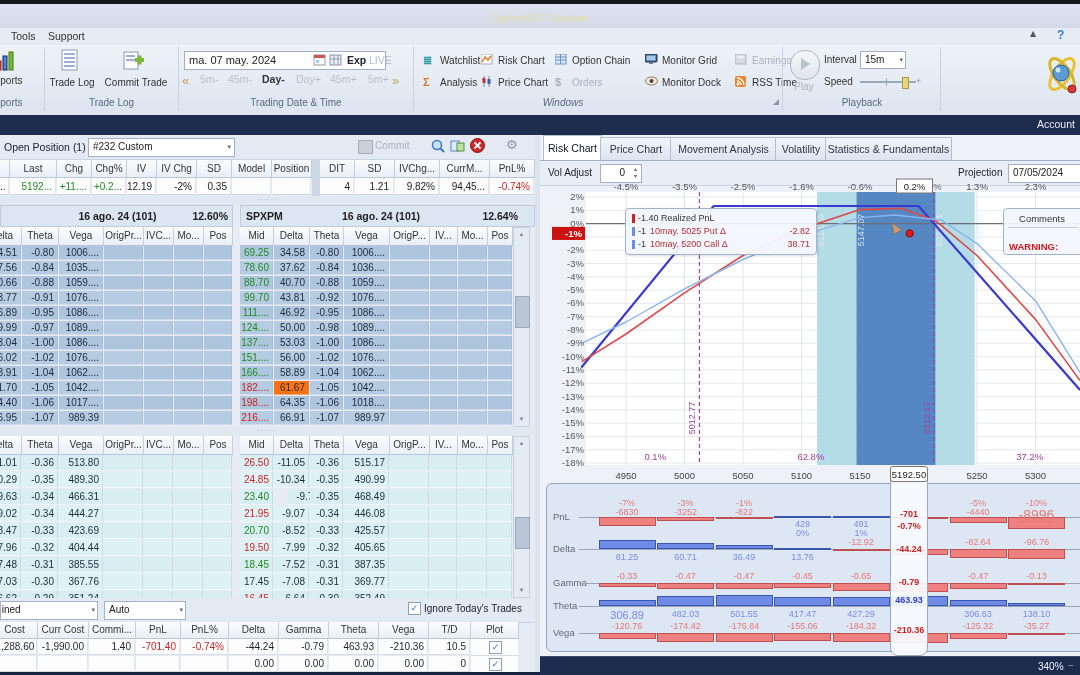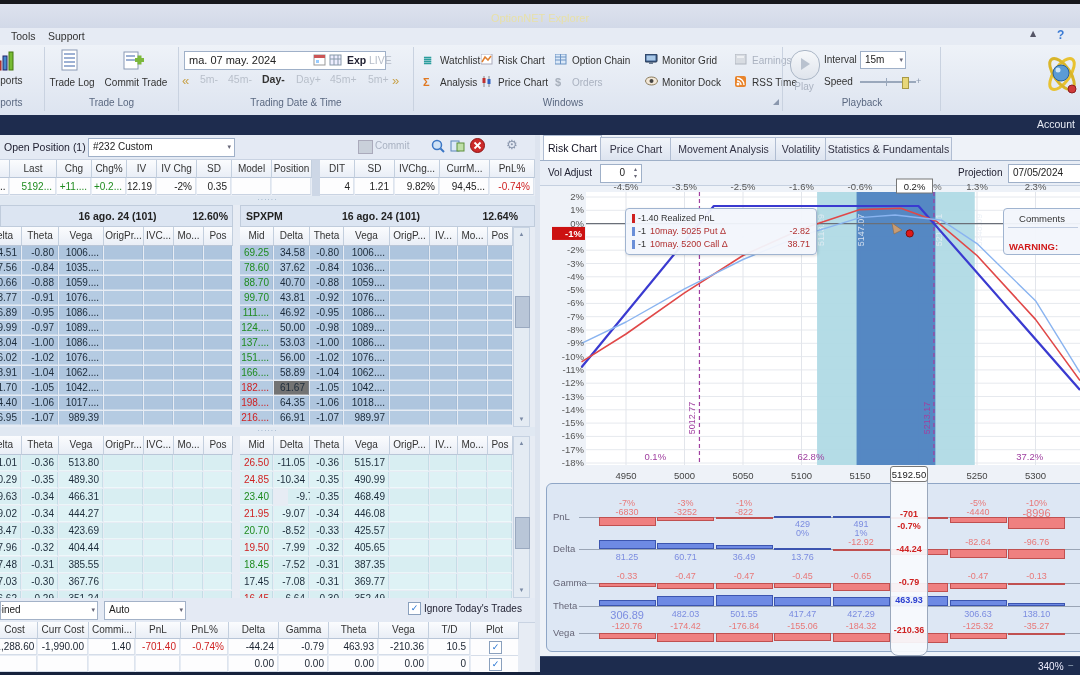--- a/index.html
+++ b/index.html
@@ -202,21 +202,21 @@
               <svg width="11" height="11">
                 <rect x="0" y="0" width="11" height="11" rx="2" fill="#e8842c"></rect>
                 <circle cx="3" cy="8" r="1.5" fill="#fff"></circle>
                 <path d="M2 5 a4 4 0 0 1 4 4" stroke="#fff" stroke-width="1.4" fill="none"></path>
                 <path d="M2 2 a7 7 0 0 1 7 7" stroke="#fff" stroke-width="1.4" fill="none"></path>
               </svg>
             </div>
             <div style="position: absolute; left: 17px; top: 2px; white-space: nowrap; color: rgb(51, 51, 51);">RSS Time</div>
           </div>
         </div>
-      <div class="gcap" style="left:0;width:296px;">Windows</div>
+      <div class="gcap" style="left:0;width:296px;font-style:italic;">Windows</div>
       <div class="abs" style="left:358px;top:54px;width:0;height:0;border-left:6px solid transparent;border-bottom:6px solid #8a97ad;"></div>
     </div>
     <div class="gsep" style="left:782px;"></div>
 
     <div class="abs" style="left:784px;top:0;width:156px;height:68px;">
       <div class="abs" style="left:6px;top:5px;width:28px;height:28px;border-radius:14px;background:linear-gradient(#f6f8fa,#dfe4ec);border:1.5px solid #aab6c6;">
         <div class="abs" style="left:10px;top:7px;width:0;height:0;border-top:6px solid transparent;border-bottom:6px solid transparent;border-left:9px solid #b9c2cf;"></div>
       </div>
       <div class="abs rbtn dis" style="left:6px;top:36px;width:28px;text-align:center;">Play</div>
       <div class="abs rbtn" style="left:40px;top:9px;">Interval</div>
@@ -486,21 +486,21 @@
       <div style="position: absolute; left: 488px; top: 216px; width: 24px; height: 14px; line-height: 14px; background: rgb(181, 203, 226); border-right: 1px solid rgba(140, 165, 195, 0.25); border-bottom: 1px solid rgba(255, 255, 255, 0.35); text-align: right; padding-right: 3px; box-sizing: border-box; overflow: hidden; color: rgb(28, 43, 58);"></div>
       <div style="position: absolute; left: 240px; top: 231px; width: 33px; height: 14px; line-height: 14px; background: rgb(174, 197, 222); border-right: 1px solid rgba(140, 165, 195, 0.25); border-bottom: 1px solid rgba(255, 255, 255, 0.35); text-align: right; padding-right: 3px; box-sizing: border-box; overflow: hidden; color: rgb(31, 139, 31);">166....</div>
       <div style="position: absolute; left: 274px; top: 231px; width: 35px; height: 14px; line-height: 14px; background: rgb(174, 197, 222); border-right: 1px solid rgba(140, 165, 195, 0.25); border-bottom: 1px solid rgba(255, 255, 255, 0.35); text-align: right; padding-right: 3px; box-sizing: border-box; overflow: hidden; color: rgb(28, 43, 58);">58.89</div>
       <div style="position: absolute; left: 310px; top: 231px; width: 33px; height: 14px; line-height: 14px; background: rgb(174, 197, 222); border-right: 1px solid rgba(140, 165, 195, 0.25); border-bottom: 1px solid rgba(255, 255, 255, 0.35); text-align: right; padding-right: 3px; box-sizing: border-box; overflow: hidden; color: rgb(28, 43, 58);">-1.04</div>
       <div style="position: absolute; left: 344px; top: 231px; width: 45px; height: 14px; line-height: 14px; background: rgb(174, 197, 222); border-right: 1px solid rgba(140, 165, 195, 0.25); border-bottom: 1px solid rgba(255, 255, 255, 0.35); text-align: right; padding-right: 3px; box-sizing: border-box; overflow: hidden; color: rgb(28, 43, 58);">1062....</div>
       <div style="position: absolute; left: 390px; top: 231px; width: 39px; height: 14px; line-height: 14px; background: rgb(174, 197, 222); border-right: 1px solid rgba(140, 165, 195, 0.25); border-bottom: 1px solid rgba(255, 255, 255, 0.35); text-align: right; padding-right: 3px; box-sizing: border-box; overflow: hidden; color: rgb(28, 43, 58);"></div>
       <div style="position: absolute; left: 430px; top: 231px; width: 27px; height: 14px; line-height: 14px; background: rgb(174, 197, 222); border-right: 1px solid rgba(140, 165, 195, 0.25); border-bottom: 1px solid rgba(255, 255, 255, 0.35); text-align: right; padding-right: 3px; box-sizing: border-box; overflow: hidden; color: rgb(28, 43, 58);"></div>
       <div style="position: absolute; left: 458px; top: 231px; width: 29px; height: 14px; line-height: 14px; background: rgb(174, 197, 222); border-right: 1px solid rgba(140, 165, 195, 0.25); border-bottom: 1px solid rgba(255, 255, 255, 0.35); text-align: right; padding-right: 3px; box-sizing: border-box; overflow: hidden; color: rgb(28, 43, 58);"></div>
       <div style="position: absolute; left: 488px; top: 231px; width: 24px; height: 14px; line-height: 14px; background: rgb(174, 197, 222); border-right: 1px solid rgba(140, 165, 195, 0.25); border-bottom: 1px solid rgba(255, 255, 255, 0.35); text-align: right; padding-right: 3px; box-sizing: border-box; overflow: hidden; color: rgb(28, 43, 58);"></div>
       <div style="position: absolute; left: 240px; top: 246px; width: 33px; height: 14px; line-height: 14px; background: rgb(181, 203, 226); border-right: 1px solid rgba(140, 165, 195, 0.25); border-bottom: 1px solid rgba(255, 255, 255, 0.35); text-align: right; padding-right: 3px; box-sizing: border-box; overflow: hidden; color: rgb(207, 34, 34);">182....</div>
-      <div style="position: absolute; left: 274px; top: 246px; width: 35px; height: 14px; line-height: 14px; background: #737373; border-right: 1px solid rgba(140, 165, 195, 0.25); border-bottom: 1px solid rgba(255, 255, 255, 0.35); text-align: right; padding-right: 3px; box-sizing: border-box; overflow: hidden; color: rgb(28, 43, 58);">61.67</div>
+      <div style="position: absolute; left: 274px; top: 246px; width: 35px; height: 14px; line-height: 14px; background: #f97316; border-right: 1px solid rgba(140, 165, 195, 0.25); border-bottom: 1px solid rgba(255, 255, 255, 0.35); text-align: right; padding-right: 3px; box-sizing: border-box; overflow: hidden; color: rgb(28, 43, 58);">61.67</div>
       <div style="position: absolute; left: 310px; top: 246px; width: 33px; height: 14px; line-height: 14px; background: rgb(181, 203, 226); border-right: 1px solid rgba(140, 165, 195, 0.25); border-bottom: 1px solid rgba(255, 255, 255, 0.35); text-align: right; padding-right: 3px; box-sizing: border-box; overflow: hidden; color: rgb(28, 43, 58);">-1.05</div>
       <div style="position: absolute; left: 344px; top: 246px; width: 45px; height: 14px; line-height: 14px; background: rgb(181, 203, 226); border-right: 1px solid rgba(140, 165, 195, 0.25); border-bottom: 1px solid rgba(255, 255, 255, 0.35); text-align: right; padding-right: 3px; box-sizing: border-box; overflow: hidden; color: rgb(28, 43, 58);">1042....</div>
       <div style="position: absolute; left: 390px; top: 246px; width: 39px; height: 14px; line-height: 14px; background: rgb(181, 203, 226); border-right: 1px solid rgba(140, 165, 195, 0.25); border-bottom: 1px solid rgba(255, 255, 255, 0.35); text-align: right; padding-right: 3px; box-sizing: border-box; overflow: hidden; color: rgb(28, 43, 58);"></div>
       <div style="position: absolute; left: 430px; top: 246px; width: 27px; height: 14px; line-height: 14px; background: rgb(181, 203, 226); border-right: 1px solid rgba(140, 165, 195, 0.25); border-bottom: 1px solid rgba(255, 255, 255, 0.35); text-align: right; padding-right: 3px; box-sizing: border-box; overflow: hidden; color: rgb(28, 43, 58);"></div>
       <div style="position: absolute; left: 458px; top: 246px; width: 29px; height: 14px; line-height: 14px; background: rgb(181, 203, 226); border-right: 1px solid rgba(140, 165, 195, 0.25); border-bottom: 1px solid rgba(255, 255, 255, 0.35); text-align: right; padding-right: 3px; box-sizing: border-box; overflow: hidden; color: rgb(28, 43, 58);"></div>
       <div style="position: absolute; left: 488px; top: 246px; width: 24px; height: 14px; line-height: 14px; background: rgb(181, 203, 226); border-right: 1px solid rgba(140, 165, 195, 0.25); border-bottom: 1px solid rgba(255, 255, 255, 0.35); text-align: right; padding-right: 3px; box-sizing: border-box; overflow: hidden; color: rgb(28, 43, 58);"></div>
       <div style="position: absolute; left: 240px; top: 261px; width: 33px; height: 14px; line-height: 14px; background: rgb(174, 197, 222); border-right: 1px solid rgba(140, 165, 195, 0.25); border-bottom: 1px solid rgba(255, 255, 255, 0.35); text-align: right; padding-right: 3px; box-sizing: border-box; overflow: hidden; color: rgb(207, 34, 34);">198....</div>
       <div style="position: absolute; left: 274px; top: 261px; width: 35px; height: 14px; line-height: 14px; background: rgb(174, 197, 222); border-right: 1px solid rgba(140, 165, 195, 0.25); border-bottom: 1px solid rgba(255, 255, 255, 0.35); text-align: right; padding-right: 3px; box-sizing: border-box; overflow: hidden; color: rgb(28, 43, 58);">64.35</div>
       <div style="position: absolute; left: 310px; top: 261px; width: 33px; height: 14px; line-height: 14px; background: rgb(174, 197, 222); border-right: 1px solid rgba(140, 165, 195, 0.25); border-bottom: 1px solid rgba(255, 255, 255, 0.35); text-align: right; padding-right: 3px; box-sizing: border-box; overflow: hidden; color: rgb(28, 43, 58);">-1.06</div>
       <div style="position: absolute; left: 344px; top: 261px; width: 45px; height: 14px; line-height: 14px; background: rgb(174, 197, 222); border-right: 1px solid rgba(140, 165, 195, 0.25); border-bottom: 1px solid rgba(255, 255, 255, 0.35); text-align: right; padding-right: 3px; box-sizing: border-box; overflow: hidden; color: rgb(28, 43, 58);">1018....</div>
@@ -877,21 +877,21 @@
         <div style="position: absolute; left: 227.5px; top: 44px; width: 56px; text-align: center; color: rgb(123, 140, 224); font-size: 9px;">0%</div>
         <div style="position: absolute; left: 285.5px; top: 31.8px; width: 57px; height: 1.2px; background: rgb(110, 138, 228); border: 1px solid rgb(60, 85, 176); box-sizing: border-box;"></div>
         <div style="position: absolute; left: 286px; top: 35px; width: 56px; text-align: center; color: rgb(123, 140, 224); font-size: 9px;">491</div>
         <div style="position: absolute; left: 286px; top: 44px; width: 56px; text-align: center; color: rgb(123, 140, 224); font-size: 9px;">1%</div>
         <div style="position: absolute; left: 344px; top: 33px; width: 57px; height: 1.2px; background: rgb(239, 128, 128); border: 1px solid rgb(192, 80, 80); box-sizing: border-box;"></div>
         <div style="position: absolute; left: 402.5px; top: 33px; width: 57px; height: 5.8608px; background: rgb(239, 128, 128); border: 1px solid rgb(192, 80, 80); box-sizing: border-box;"></div>
         <div style="position: absolute; left: 403px; top: 14px; width: 56px; text-align: center; color: rgb(232, 120, 120); font-size: 9px;">-5%</div>
         <div style="position: absolute; left: 403px; top: 23px; width: 56px; text-align: center; color: rgb(232, 120, 120); font-size: 9px;">-4440</div>
         <div style="position: absolute; left: 461px; top: 33px; width: 57px; height: 11.8747px; background: rgb(239, 128, 128); border: 1px solid rgb(192, 80, 80); box-sizing: border-box;"></div>
         <div style="position: absolute; left: 461.5px; top: 14px; width: 56px; text-align: center; color: rgb(232, 120, 120); font-size: 9px;">-10%</div>
-        <div style="position: absolute; left: 461.5px; top: 23px; width: 56px; text-align: center; color: rgb(232, 120, 120); font-size: 11px; text-decoration: underline;">-8996</div>
+        <div style="position: absolute; left: 461.5px; top: 23px; width: 56px; text-align: center; color: rgb(232, 120, 120); font-size: 14px; text-decoration: underline;">-8996</div>
         <div style="position: absolute; left: 6px; top: 59px; color: rgb(102, 102, 119); font-size: 9.5px;">Delta</div>
         <div style="position: absolute; left: 32px; top: 65px; width: 508px; height: 1px; background: rgb(154, 165, 181);"></div>
         <div style="position: absolute; left: 51.5px; top: 56.4688px; width: 57px; height: 8.53125px; background: rgb(110, 138, 228); border: 1px solid rgb(60, 85, 176); box-sizing: border-box;"></div>
         <div style="position: absolute; left: 52px; top: 68px; width: 56px; text-align: center; color: rgb(123, 140, 224); font-size: 9px;">81.25</div>
         <div style="position: absolute; left: 110px; top: 58.6255px; width: 57px; height: 6.37455px; background: rgb(110, 138, 228); border: 1px solid rgb(60, 85, 176); box-sizing: border-box;"></div>
         <div style="position: absolute; left: 110.5px; top: 68px; width: 56px; text-align: center; color: rgb(123, 140, 224); font-size: 9px;">60.71</div>
         <div style="position: absolute; left: 168.5px; top: 61.1685px; width: 57px; height: 3.83145px; background: rgb(110, 138, 228); border: 1px solid rgb(60, 85, 176); box-sizing: border-box;"></div>
         <div style="position: absolute; left: 169px; top: 68px; width: 56px; text-align: center; color: rgb(123, 140, 224); font-size: 9px;">36.49</div>
         <div style="position: absolute; left: 227px; top: 63.5552px; width: 57px; height: 1.4448px; background: rgb(110, 138, 228); border: 1px solid rgb(60, 85, 176); box-sizing: border-box;"></div>
         <div style="position: absolute; left: 227.5px; top: 68px; width: 56px; text-align: center; color: rgb(123, 140, 224); font-size: 9px;">13.76</div>

